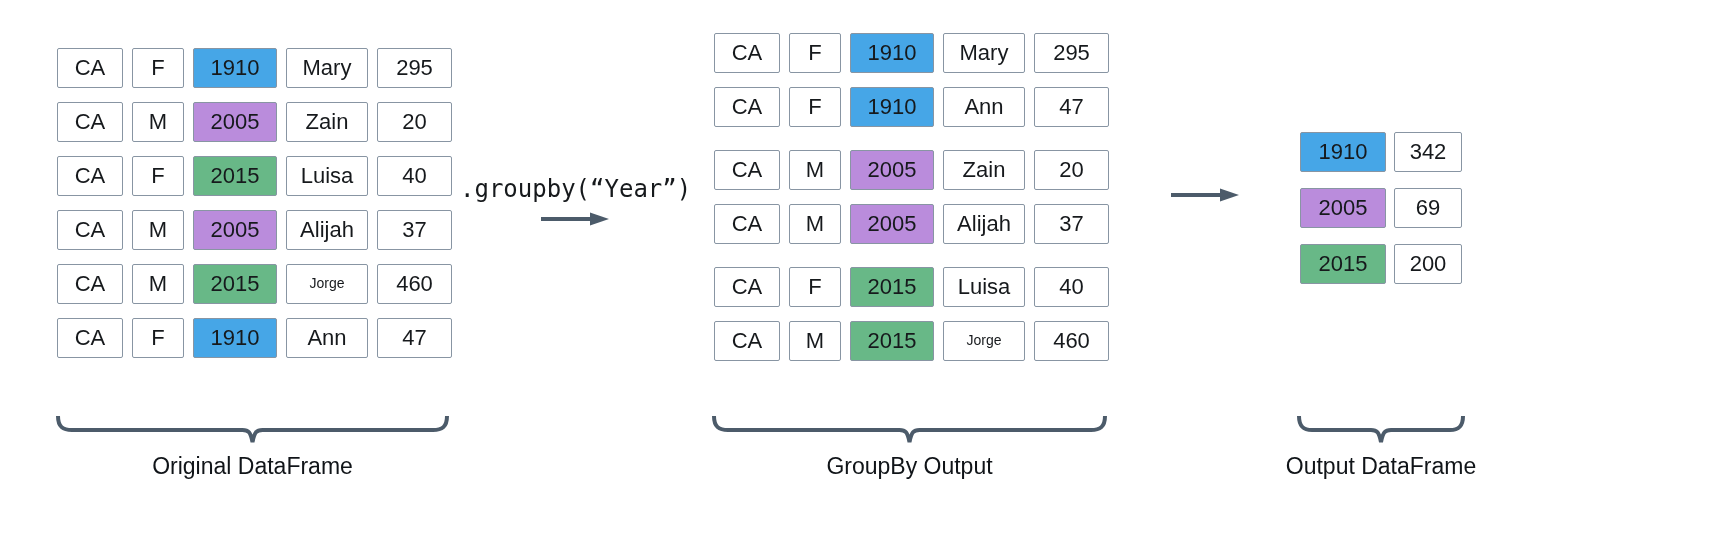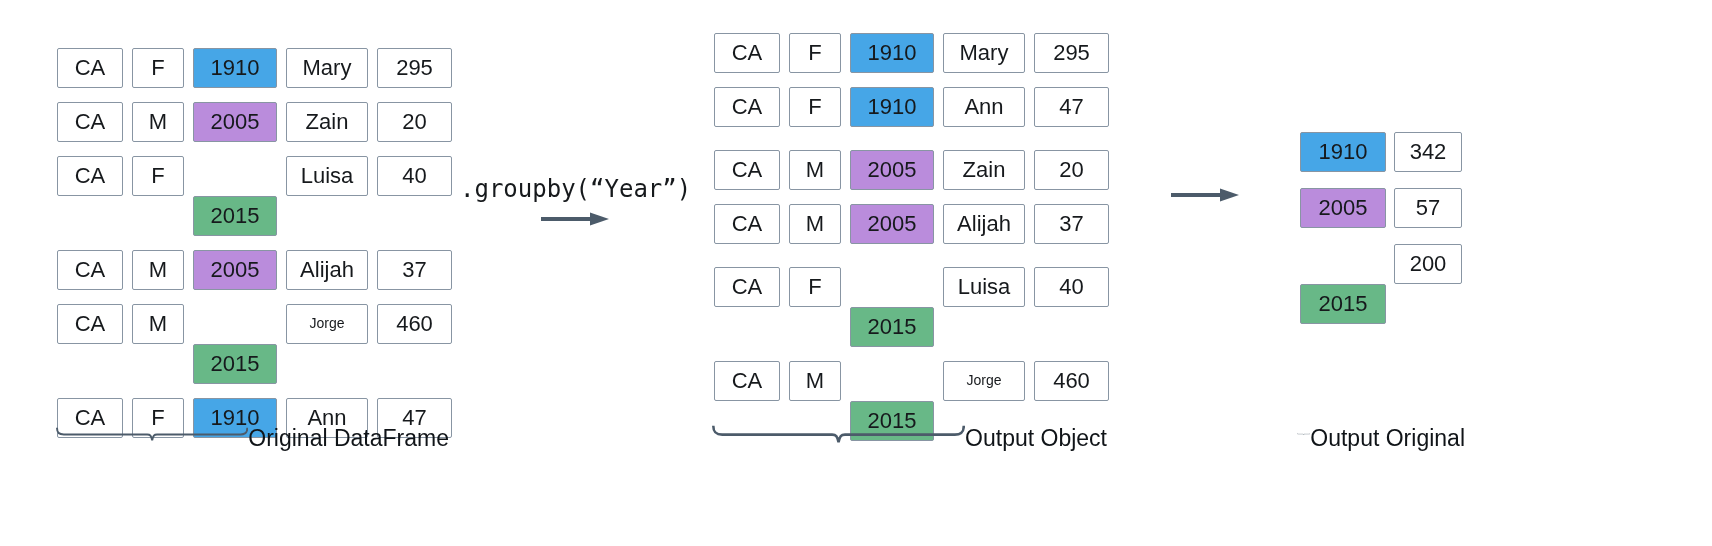--- a/index.html
+++ b/index.html
@@ -18,27 +18,27 @@
   .c-state{width:66px}
   .c-sex{width:52px}
   .c-year{width:84px}
   .c-name{width:82px}
   .c-count{width:75px}
   .c-oyear{width:86px}
   .c-osum{width:68px}
   .sm{font-size:14px}
   .year-1910{background:var(--year-1910);}
   .year-2005{background:var(--year-2005);}
-  .year-2015{background:var(--year-2015);margin-top:40px;}
+  .year-2015{background:var(--year-2015);}
   .orow{display:flex;gap:8px;margin-bottom:16px;}
   .op{position:absolute;text-align:center;}
   .op-label{font-family:"DejaVu Sans Mono",monospace;font-size:24px;line-height:24px;
             color:var(--text);white-space:pre;}
   .arrow-svg{margin-top:10px;color:var(--accent);}
-  .brace-wrap{position:absolute;top:415px;display:flex;flex-direction:row;align-items:center;}
+  .brace-wrap{position:absolute;top:415px;display:flex;flex-direction:column;align-items:center;}
   .brace{display:block;color:var(--accent);}
   .caption{margin-top:10px;font-size:23px;font-weight:500;color:#101418;white-space:nowrap;}
 </style>
 </head>
 <body>
 
 <div class="canvas">
 
   <div class="table" style="left:57px;top:48px;">
     <div class="trow">
@@ -151,42 +151,42 @@
     </svg>
   </div>
 
   <div class="table" style="left:1300px;top:132px;">
     <div class="orow">
       <span class="cell c-oyear year-1910">1910</span>
       <span class="cell c-osum">342</span>
     </div>
     <div class="orow">
       <span class="cell c-oyear year-2005">2005</span>
-      <span class="cell c-osum">57</span>
+      <span class="cell c-osum">69</span>
     </div>
     <div class="orow">
       <span class="cell c-oyear year-2015">2015</span>
       <span class="cell c-osum">200</span>
     </div>
   </div>
 
   <div class="brace-wrap" style="left:56px;width:393px;">
     <svg class="brace" width="393" height="28" viewBox="0 0 393 28">
       <path d="M2,1 C2,12 7,15 16,15 L186.5,15 C192.5,15 194.5,17 196.5,27 C198.5,17 200.5,15 206.5,15 L377,15 C386,15 391,12 391,1" fill="none" stroke="currentColor" stroke-width="4"></path>
     </svg>
     <div class="caption">Original DataFrame</div>
   </div>
 
   <div class="brace-wrap" style="left:712px;width:395px;">
     <svg class="brace" width="395" height="28" viewBox="0 0 395 28">
       <path d="M2,1 C2,12 7,15 16,15 L187.5,15 C193.5,15 195.5,17 197.5,27 C199.5,17 201.5,15 207.5,15 L379,15 C388,15 393,12 393,1" fill="none" stroke="currentColor" stroke-width="4"></path>
     </svg>
-    <div class="caption">Output Object</div>
+    <div class="caption">GroupBy Output</div>
   </div>
 
   <div class="brace-wrap" style="left:1297px;width:168px;">
     <svg class="brace" width="168" height="28" viewBox="0 0 168 28">
       <path d="M2,1 C2,12 7,15 15,15 L74,15 C80,15 82,17 84,27 C86,17 88,15 94,15 L153,15 C161,15 166,12 166,1" fill="none" stroke="currentColor" stroke-width="4"></path>
     </svg>
-    <div class="caption">Output Original</div>
+    <div class="caption">Output DataFrame</div>
   </div>
 
 </div>
 
 </body></html>

